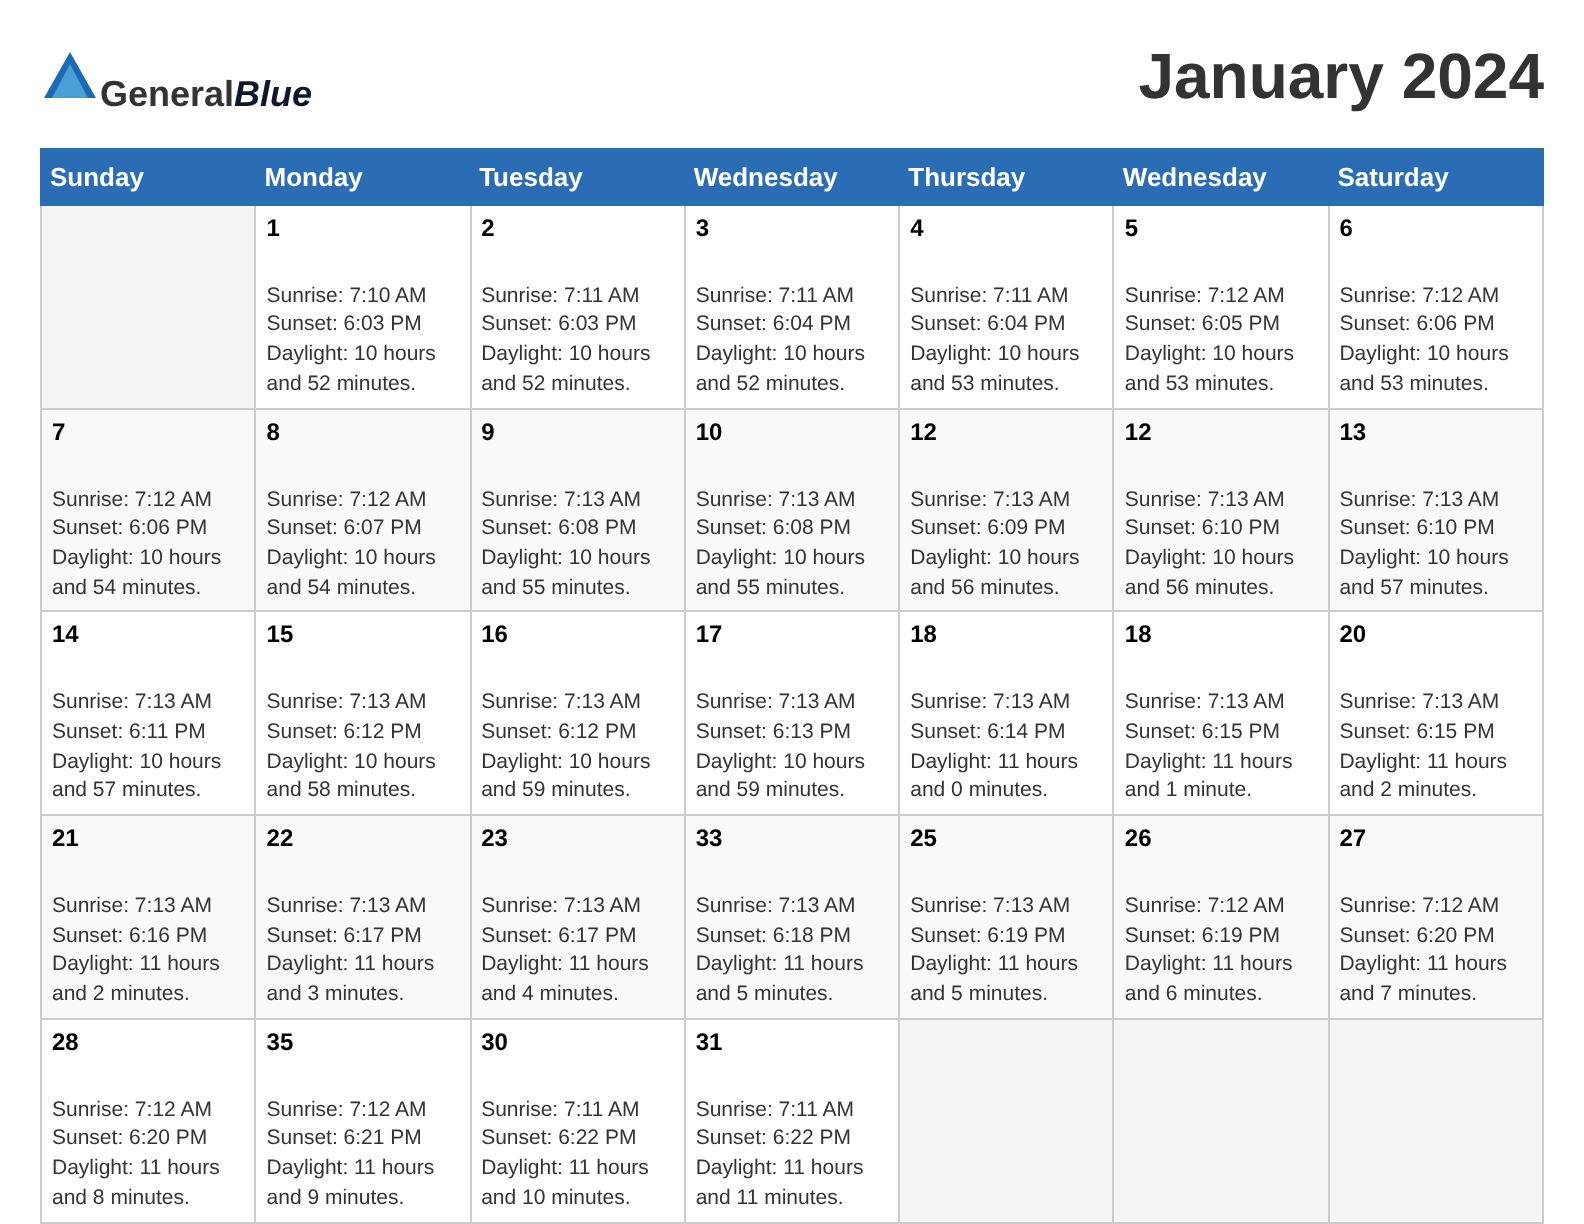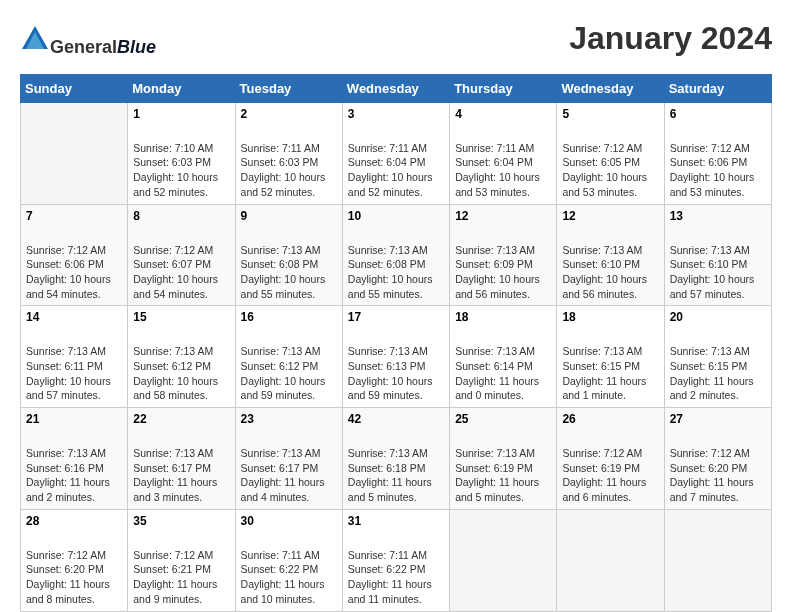--- a/index.html
+++ b/index.html
@@ -282,21 +282,21 @@
 and 3 minutes.</div>
         </td>
         <td>
           <span class="day-num">23</span>
           <div class="day-info" style="white-space: pre-line;">Sunrise: 7:13 AM
 Sunset: 6:17 PM
 Daylight: 11 hours
 and 4 minutes.</div>
         </td>
         <td>
-          <span class="day-num">42</span>
+          <span class="day-num">33</span>
           <div class="day-info" style="white-space: pre-line;">Sunrise: 7:13 AM
 Sunset: 6:18 PM
 Daylight: 11 hours
 and 5 minutes.</div>
         </td>
         <td>
           <span class="day-num">25</span>
           <div class="day-info" style="white-space: pre-line;">Sunrise: 7:13 AM
 Sunset: 6:19 PM
 Daylight: 11 hours

